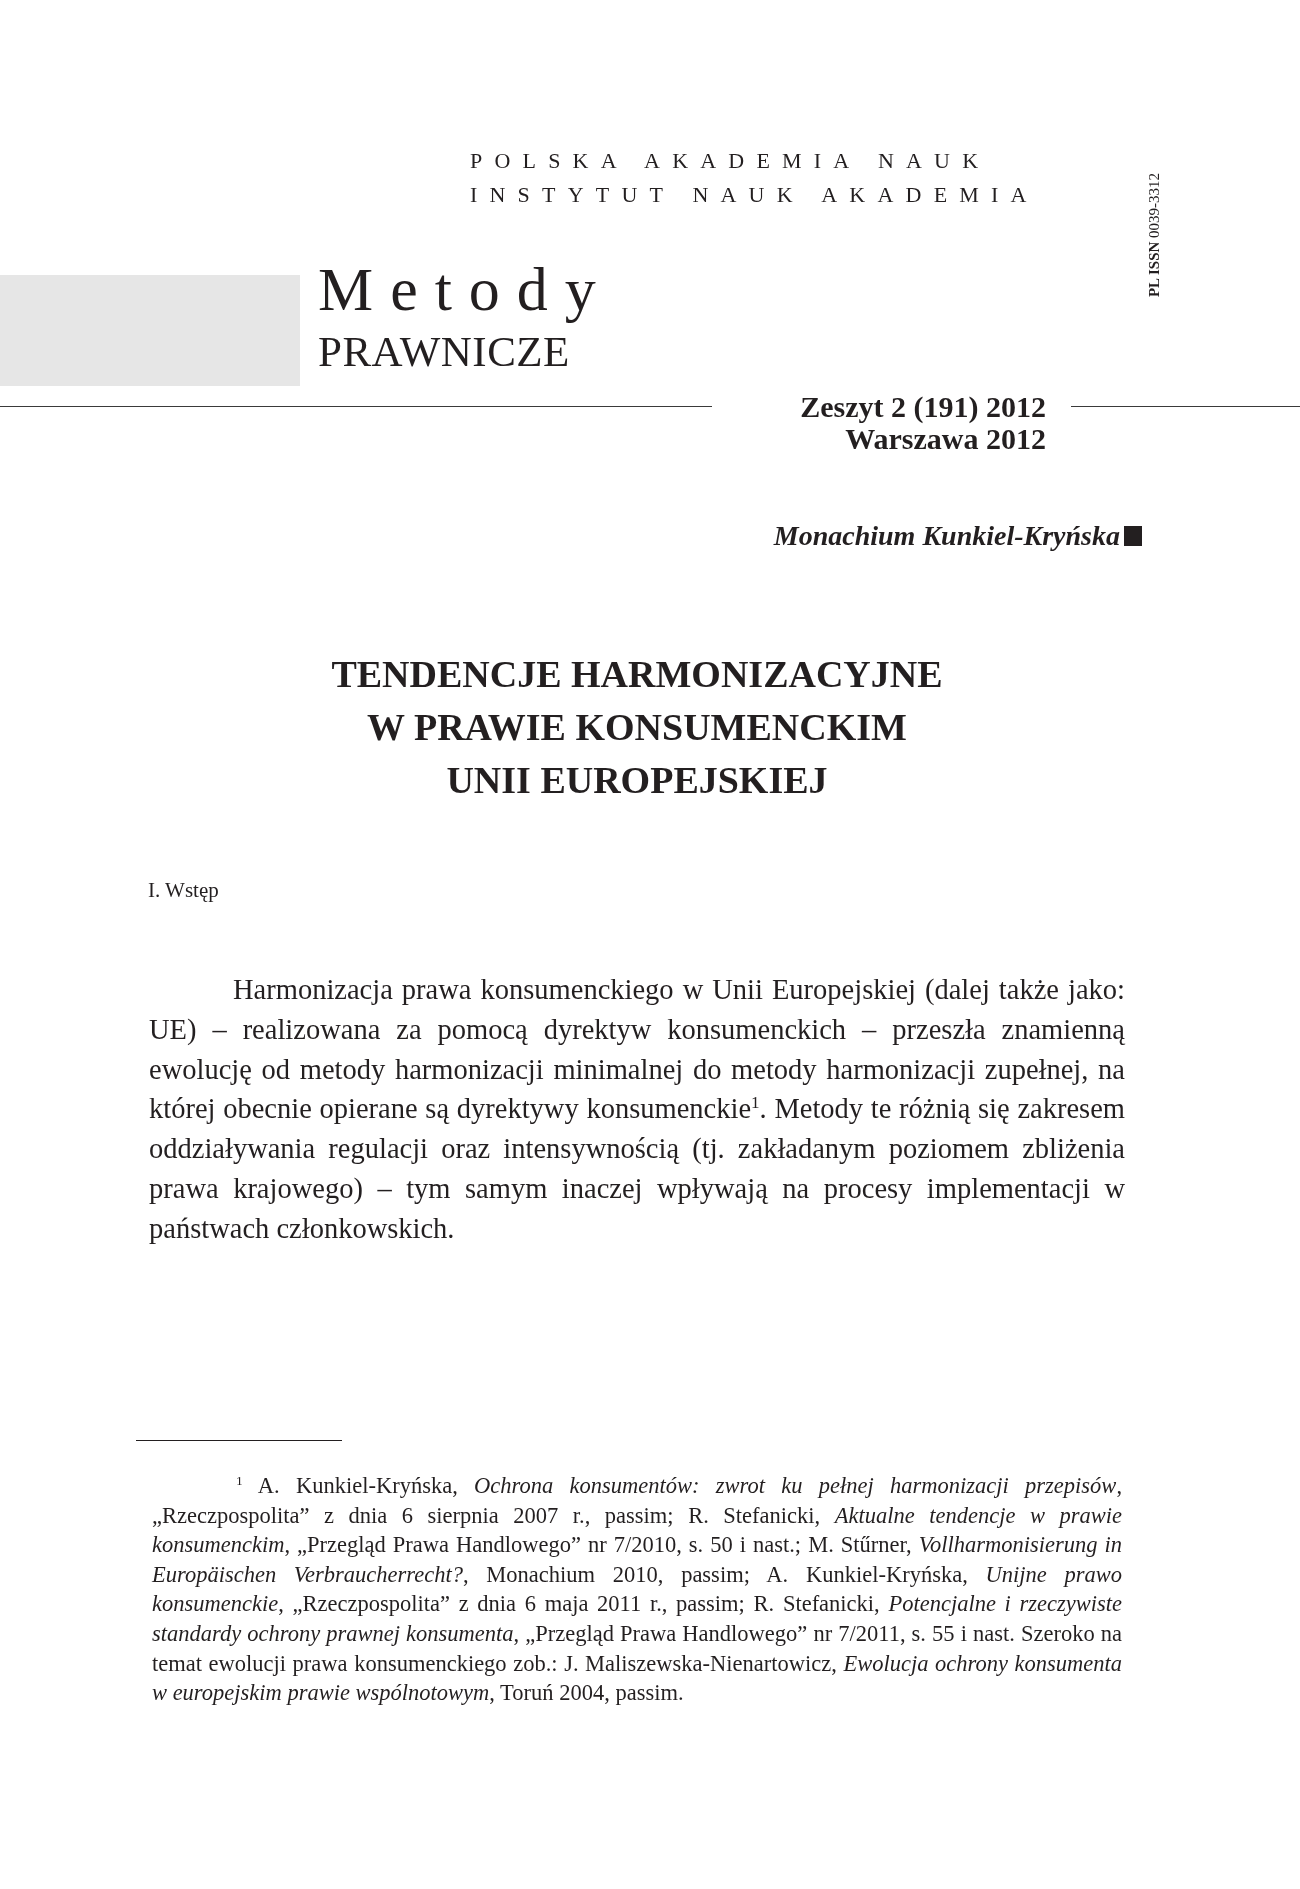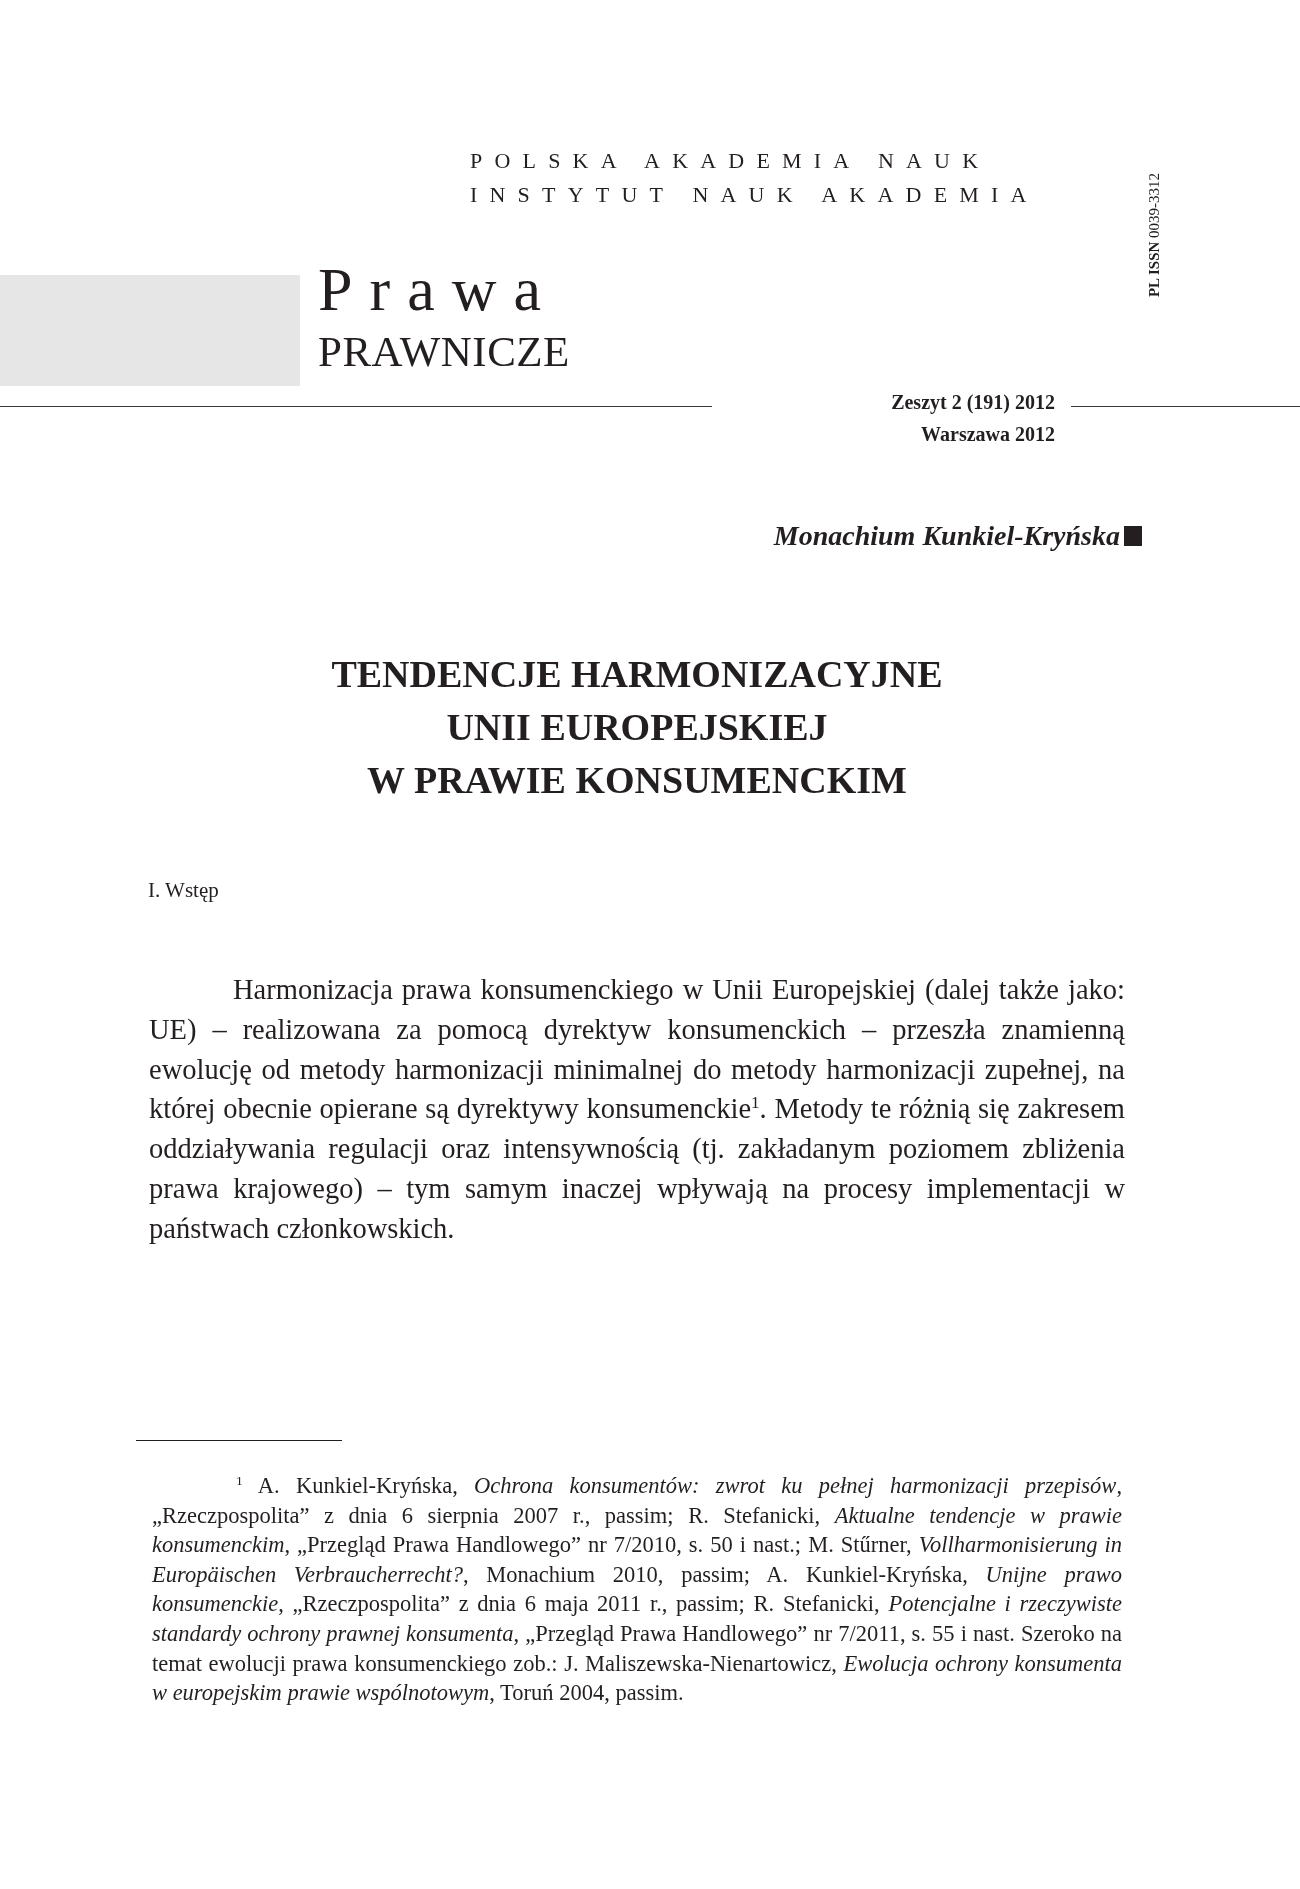--- a/index.html
+++ b/index.html
@@ -9,21 +9,21 @@
   .inst { left: 470px; font-size: 22px; letter-spacing: 12.2px; white-space: nowrap; line-height: 1; }
   .issn { left: 1140px; top: 160px; width: 28px; height: 150px; }
   .issn span { position: absolute; left: 50%; top: 50%; transform: translate(-50%, -50%) rotate(-90deg);
                white-space: nowrap; font-size: 15px; }
   .issn b { font-weight: bold; }
   .graybox { left: 0; top: 275px; width: 300px; height: 111px; background: #e6e6e6; }
   .studia { left: 318px; top: 258px; font-size: 62px; letter-spacing: 17px; line-height: 1; }
   .prawnicze { left: 318px; top: 330px; font-size: 43px; line-height: 1; letter-spacing: 0.5px; }
   .rule-left { left: 0; top: 406px; width: 712px; height: 0; border-top: 1.5px solid #3a3a3a; }
   .rule-right { left: 1071px; top: 406px; width: 229px; height: 0; border-top: 1.5px solid #3a3a3a; }
-  .issue { right: 245px; text-align: center; font-weight: bold; font-size: 20px; line-height: 1; white-space: nowrap; }
+  .issue { right: 254px; text-align: center; font-weight: bold; font-size: 30px; line-height: 1; white-space: nowrap; }
   .author { right: 158px; top: 522px; font-size: 28px; font-style: italic; font-weight: bold; white-space: nowrap; line-height: 1; }
   .author .square { display: inline-block; width: 18px; height: 20px; background: #231f20; margin-left: 4px; vertical-align: -1px; }
   .title { left: 136px; width: 1002px; top: 648px; text-align: center; font-weight: bold; font-size: 38px; line-height: 53px; }
   .title div { white-space: nowrap; }
   .section { left: 148px; top: 880px; font-size: 21px; font-weight: normal; line-height: 1; }
   .body { left: 136px; width: 1002px; top: 957px; font-size: 28.5px; line-height: 39.8px; text-align: justify; }
   .body p { margin: 13px; text-indent: 84px; }
   .body sup, .fn sup { font-size: 60%; line-height: 0; vertical-align: super; }
   .fn-rule { left: 136px; top: 1440px; width: 206px; height: 0; border-top: 1.5px solid #231f20; }
   .fn { left: 136px; width: 1002px; top: 1455px; font-size: 22.5px; line-height: 29.6px; text-align: justify; }
@@ -34,34 +34,34 @@
 <body>
 
 <div class="abs inst" style="top:150px;">POLSKA AKADEMIA NAUK</div>
 <div class="abs inst" style="top:184px;">INSTYTUT NAUK AKADEMIA</div>
 
 <div class="abs issn">
   <span><b>PL ISSN</b> <span style="position:static;transform:none;">0039-3312</span></span>
 </div>
 
 <div class="abs graybox"></div>
-<div class="abs studia">Prawa</div>
+<div class="abs studia">Metody</div>
 <div class="abs prawnicze">PRAWNICZE</div>
 
 <div class="abs rule-left"></div>
 <div class="abs rule-right"></div>
 <div class="abs issue" style="top:392px;">Zeszyt 2 (191) 2012</div>
 <div class="abs issue" style="top:424px;">Warszawa 2012</div>
 
 <div class="abs author"><span>Monachium Kunkiel-Kryńska</span><span class="square"></span></div>
 
 <div class="abs title">
   <div>TENDENCJE HARMONIZACYJNE</div>
+  <div>W PRAWIE KONSUMENCKIM</div>
   <div>UNII EUROPEJSKIEJ</div>
-  <div>W PRAWIE KONSUMENCKIM</div>
 </div>
 
 <div class="abs section">I. Wstęp</div>
 
 <div class="abs body">
   <p><span>Harmonizacja prawa konsumenckiego w Unii Europejskiej (dalej także jako: UE) – realizowana za pomocą dyrektyw konsumenckich – przeszła znamienną ewolucję od metody harmonizacji minimalnej do metody harmonizacji zupełnej, na której obecnie opierane są dyrektywy konsumenckie</span><sup>1</sup><span>. Metody te różnią się zakresem oddziaływania regulacji oraz intensywnością (tj. zakładanym poziomem zbliżenia prawa krajowego) – tym samym inaczej wpływają na procesy implementacji w państwach członkowskich.</span></p>
 </div>
 
 <div class="abs fn-rule"></div>
 <div class="abs fn">

